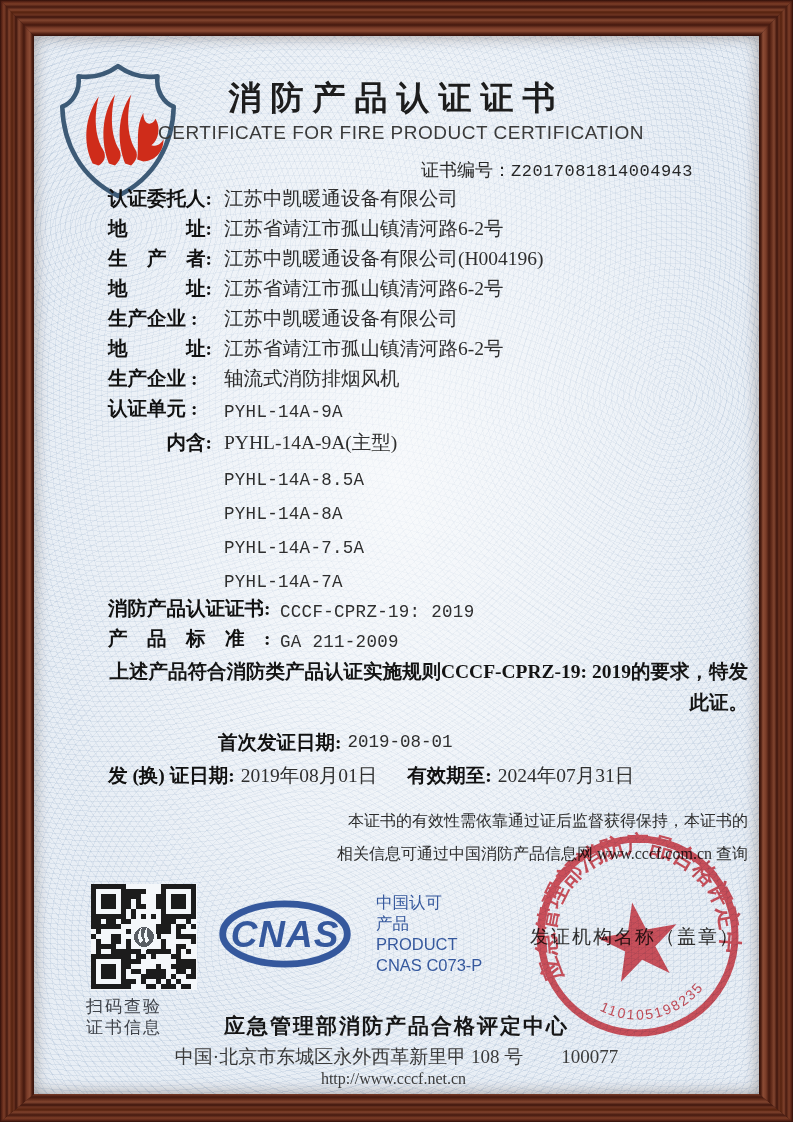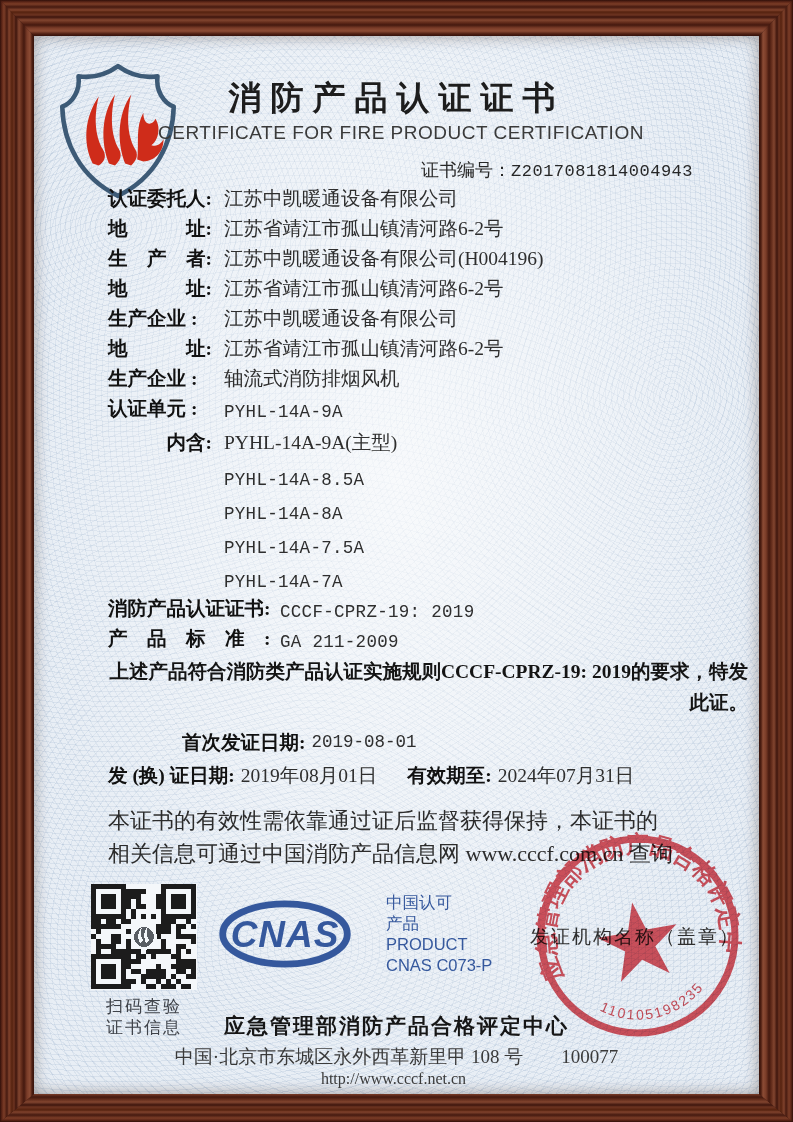--- a/index.html
+++ b/index.html
@@ -55,35 +55,35 @@
 
   .content{position:absolute;left:74px;top:146px;width:640px;font-size:19.5px;}
   .row{display:flex;align-items:flex-end;height:30px;white-space:pre;}
   .row.model{height:34px;}
   .lbl{font-weight:bold;color:#111;min-width:112px;white-space:pre;}
   .val{margin-left:4px;color:#2e2e2e;}
   .val.latin{font-family:"Liberation Mono","DejaVu Sans Mono",monospace;font-size:17.5px;letter-spacing:.3px;}
   .rule-row .lbl{min-width:168px;}
   .statement{margin-top:4px;line-height:31px;font-weight:bold;color:#141414;font-size:19.5px;text-align:right;}
   .dates{margin-top:8px;}
-  .d-row1{height:32px;display:flex;align-items:center;margin-left:74px;}
+  .d-row1{height:32px;display:flex;align-items:center;margin-left:110px;}
   .d-row2{height:34px;display:flex;align-items:center;}
   .d-lbl{font-weight:bold;color:#111;white-space:pre;}
   .d-val{margin-left:6px;color:#2e2e2e;text-align:center;}
   .d-val.latin{font-family:"Liberation Mono","DejaVu Sans Mono",monospace;font-size:17.5px;}
   .d-gap{width:30px;}
-  .notice{margin-top:12px;text-align:left;line-height:33px;font-size:22px;color:#2c2c2c;}
+  .notice{margin-top:12px;text-align:right;line-height:33px;font-size:16px;color:#2c2c2c;}
 
   
-  .qr-block{position:absolute;left:52px;top:848px;width:116px;text-align:center;}
+  .qr-block{position:absolute;left:52px;top:848px;width:116px;}
   .qr-block svg{display:block;margin:0 auto;}
   .qr-cap{margin-top:6px;font-size:17px;line-height:21px;letter-spacing:2px;color:#3f434a;}
 
   .cnas-logo{position:absolute;left:178px;top:854px;}
-  .cnas-text{position:absolute;left:352px;top:856px;
+  .cnas-text{position:absolute;left:342px;top:856px;
     font-family:"Liberation Sans","DejaVu Sans",sans-serif;
     font-size:16.5px;line-height:21px;color:#35589d;}
 
   .seal-overlay-label{position:absolute;left:466px;top:888px;width:270px;text-align:center;
     font-size:19px;letter-spacing:2px;color:#2f2f2f;z-index:2;}
   .seal{position:absolute;left:492px;top:788px;width:224px;height:224px;z-index:3;
     transform:rotate(-10deg);opacity:.92;mix-blend-mode:multiply;}
 
   .footer-org{position:absolute;left:0;right:0;top:976px;text-align:center;
     font-size:21px;font-weight:bold;letter-spacing:2px;color:#161616;z-index:1;}

